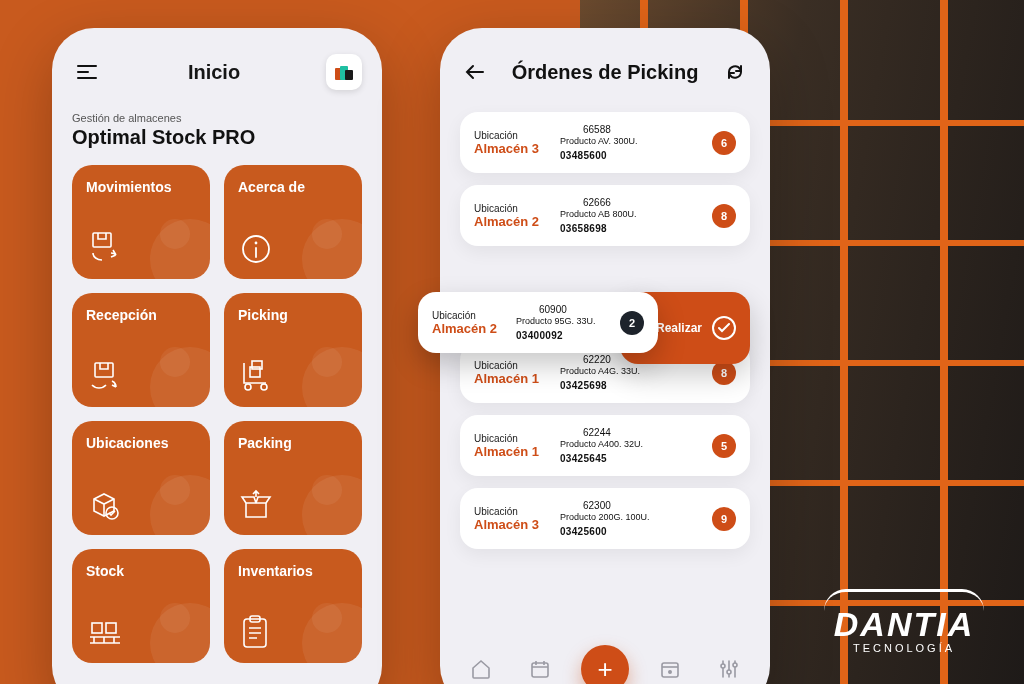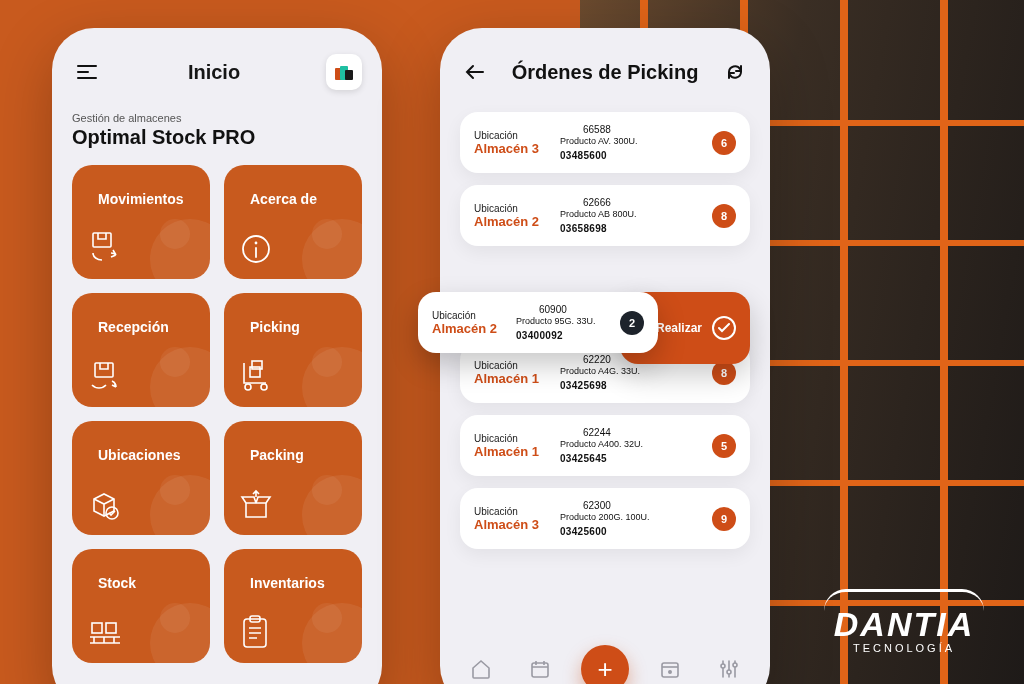--- a/index.html
+++ b/index.html
@@ -51,21 +51,21 @@
   .boxes-icon .b1{left:0;bottom:0;background:#ce4d17}
   .boxes-icon .b2{left:5px;bottom:0;background:#1fbfa2;height:14px}
   .boxes-icon .b3{left:10px;bottom:0;background:#1a1a1a;height:10px}
 
   .subtitle { font-size: 11px; color:#555; margin-top:18px; }
   .app-name { font-size: 20px; font-weight: 700; color:#111; margin-top:2px; }
 
   .grid { margin-top:16px; display:grid; grid-template-columns:1fr 1fr; gap:14px; }
   .tile {
     height:114px; border-radius:20px; background:#c85a1e; color:#fff;
-    padding:26px; position:relative; overflow:hidden; cursor:pointer;
+    padding:14px; position:relative; overflow:hidden; cursor:pointer;
   }
   .tile::after{content:"";position:absolute;right:-20px;bottom:-20px;width:80px;height:80px;border-radius:50%;background:rgba(255,255,255,.07)}
   .tile::before{content:"";position:absolute;right:20px;bottom:30px;width:30px;height:30px;border-radius:50%;background:rgba(255,255,255,.06)}
   .tile .lbl{font-size:14px;font-weight:600}
   .tile .ico{position:absolute;left:14px;bottom:12px;color:#fff}
 
   
   .rhdr { display:flex; align-items:center; justify-content:space-between; height:44px; }
   .rtitle{ font-size: 20px; font-weight:700; color:#111; }
   .icon-btn { width:30px; height:30px; display:flex; align-items:center; justify-content:center; cursor:pointer; }

